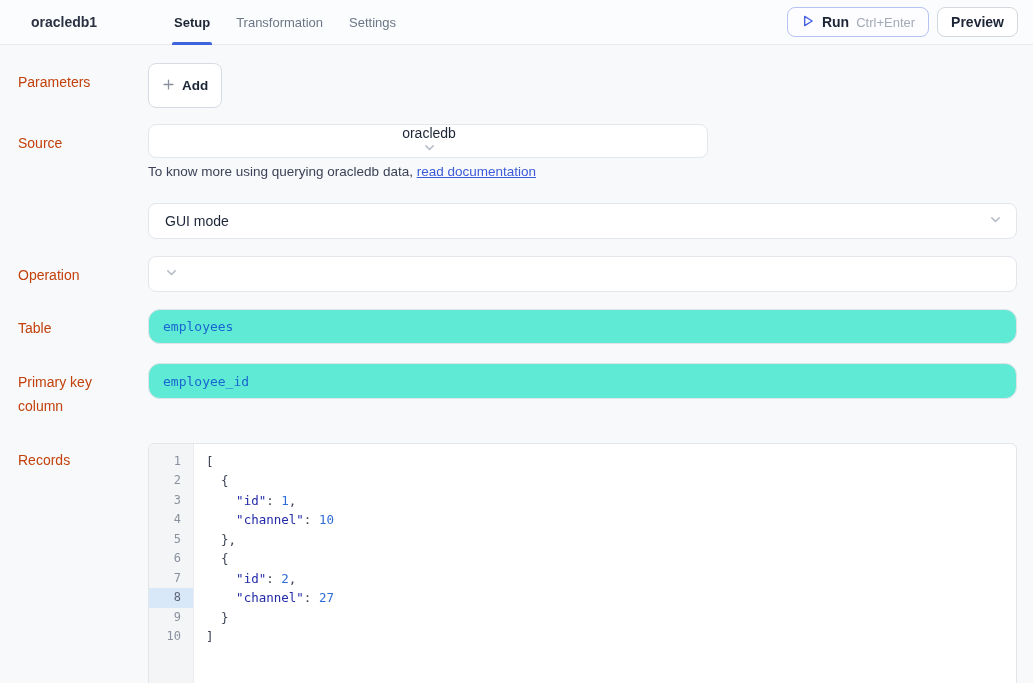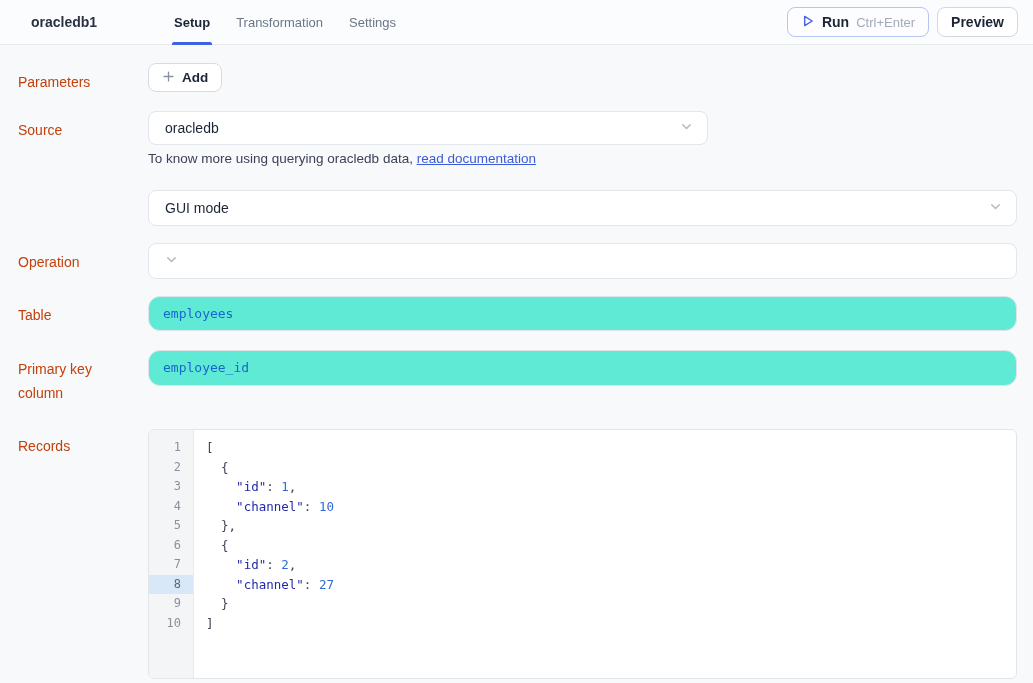--- a/index.html
+++ b/index.html
@@ -45,33 +45,33 @@
 
   
   .main { padding:18px 16px 0 18px; }
   .row { display:grid; grid-template-columns:130px 1fr; align-items:start; }
   .flabel {
     font-size:14px; color:#c2410c; padding-top:8px;
     max-width:112px; line-height:1.7;
   }
 
   .add-btn {
-    display:inline-flex; align-items:center; gap:7px; height:29px;
+    display:inline-flex; align-items:center; gap:7px; height:45px;
     padding:0 13px; background:#ffffff; border:1px solid #d8dce2;
     border-radius:8px; font-size:13.5px; font-weight:700; color:#1c2536;
     cursor:pointer;
   }
 
   .select {
     height:34px; background:#ffffff; border:1px solid #e3e6ea;
     border-radius:8px; display:flex; align-items:center;
     padding:0 14px 0 16px; font-size:14px; color:#1c2536; cursor:pointer;
   }
   .select .val { flex:1; }
-  .select-source { width:560px; }
+  .select-source { width:560px;flex-direction:column; }
   .select-lg { height:36px; }
 
   .helper { margin-top:6px; font-size:13.5px; color:#3c4257; }
   .helper a { color:#3b5bd9; text-decoration:underline; cursor:pointer; }
 
   .mono-input {
     height:35px; background:#5eead4; border:1px solid #e0e3e8;
     border-radius:12px; display:flex; align-items:center; padding:0 14px;
     font-family:"DejaVu Sans Mono", monospace; font-size:13px; color:#1a66d1;
     cursor:text;

